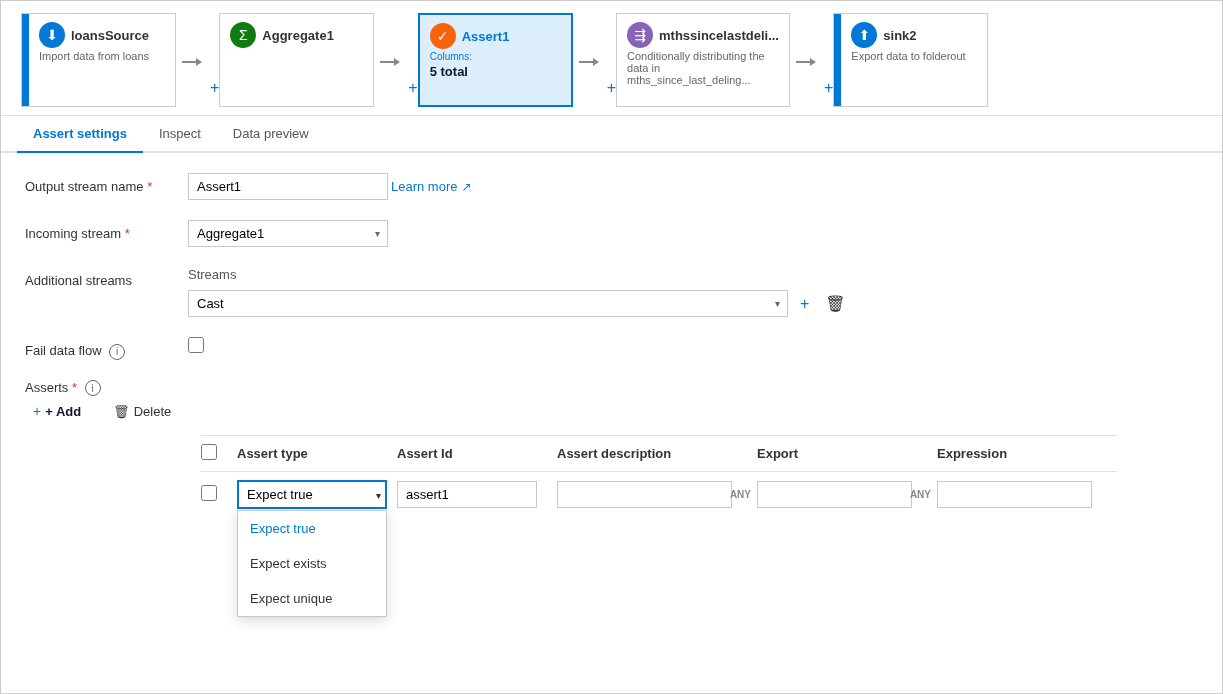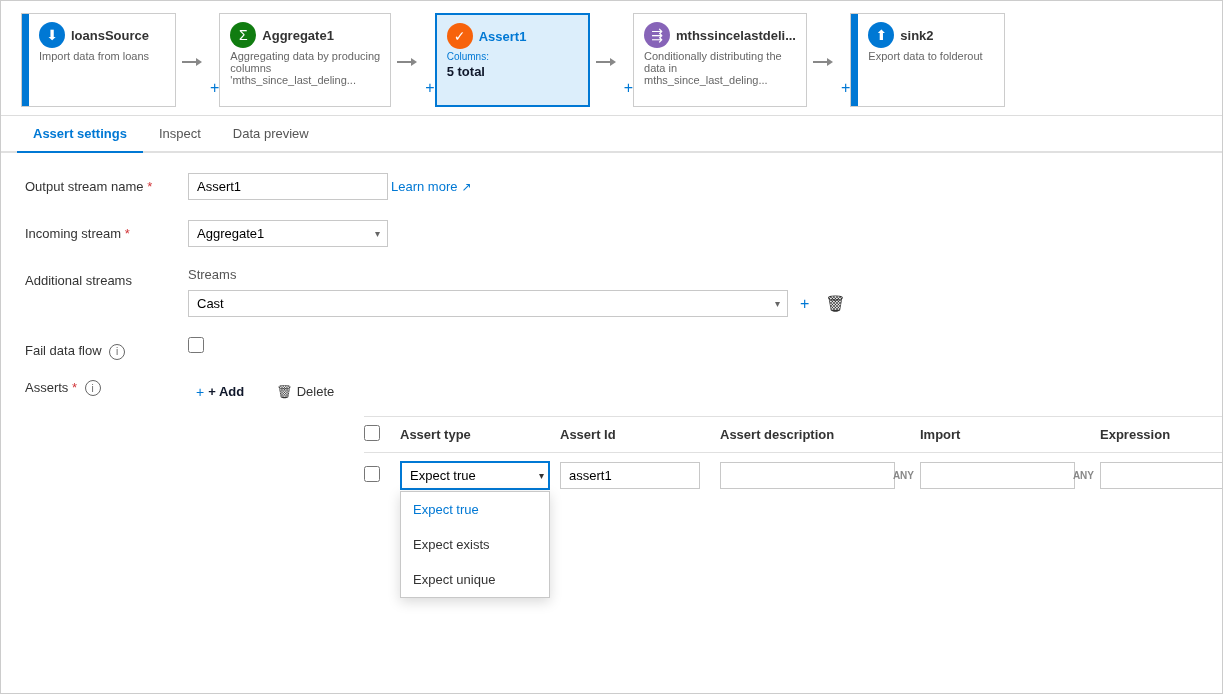--- a/index.html
+++ b/index.html
@@ -434,21 +434,20 @@
       <div class="plus-btn">+</div>
     </div>
 
     <div class="node-item">
       <div class="node-card">
         <div class="node-body">
           <div class="node-icon-row">
             <div class="icon-circle icon-green">Σ</div>
             <span class="node-name">Aggregate1</span>
           </div>
-          <span class="node-desc" style="font-size:11px;color:#666;max-width:150px;">Aggregating data by producing columns 'mths_since_last_deling...</span>
         </div>
       </div>
       <div class="pipe-arrow">
         <svg width="20" height="12" viewBox="0 0 20 12">
             <line x1="0" y1="6" x2="14" y2="6" stroke="#888" stroke-width="2"></line>
             <polygon points="14,2 20,6 14,10" fill="#888"></polygon>
           </svg>
       </div>
       <div class="plus-btn">+</div>
     </div>
@@ -560,21 +559,21 @@
     </div>
 
     <div class="form-row">
       <div class="form-label">
         <span>Fail data flow</span>
         <span class="info-icon">i</span>
       </div>
       <input type="checkbox" class="checkbox-input" style="">
     </div>
 
-    <div class="form-row" style="align-items:flex-start;margin-bottom:8px;">
+    <div class="form-row" style="align-items:flex-start;margin-bottom:8px;flex-direction:column;">
       <div class="form-label" style="padding-top:0;">
         <span>Asserts</span>
         <span class="required"> *</span>
         <span class="info-icon">i</span>
       </div>
       <div style="display:flex;flex-direction:column;flex:1;">
 
         <div style="display:flex;gap:16px;margin-bottom:12px;">
           <button class="action-btn">
             <span style="color:#0078d4;font-size:14px;">+</span>
@@ -588,21 +587,21 @@
 
         <div class="asserts-table">
 
           <div class="table-header">
             <div class="th th-checkbox">
               <input type="checkbox" class="checkbox-input" style="">
             </div>
             <div class="th th-type">Assert type</div>
             <div class="th th-id">Assert Id</div>
             <div class="th th-desc">Assert description</div>
-            <div class="th th-filter">Import</div>
+            <div class="th th-filter">Export</div>
             <div class="th th-expr">Expression</div>
 
           </div>
 
           <div class="table-row-data">
             <div class="td td-checkbox">
               <input type="checkbox" class="checkbox-input" style="">
             </div>
             <div class="td td-type" style="position:relative;">
               <div class="assert-type-dropdown">

